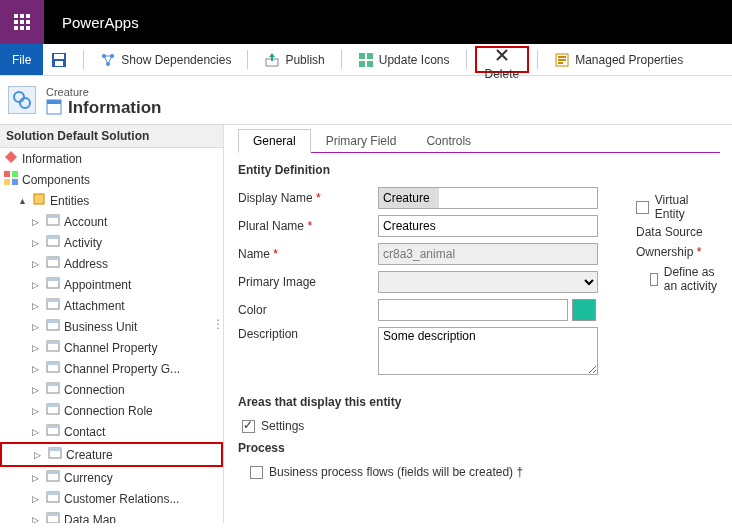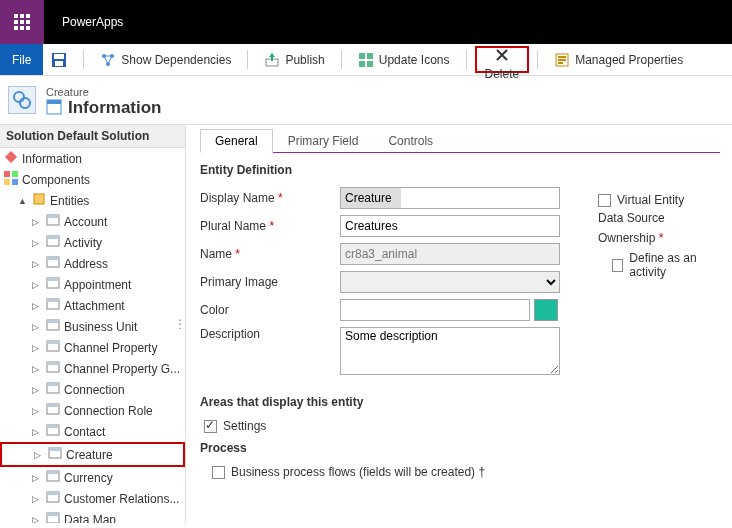--- a/index.html
+++ b/index.html
@@ -1,38 +1,38 @@
 <!DOCTYPE html>
 <html><head>
 <meta charset="utf-8">
 <style>
   * { box-sizing: border-box; margin: 0; padding: 0; font-family: "Segoe UI", Arial, sans-serif; }
   body { width: 732px; height: 528px; background: #fff; overflow: hidden; font-size: 12px; color: #333; }
   
   .topbar { height: 44px; background: #000; display: flex; align-items: center; }
   .waffle { width: 44px; height: 44px; background: #742774; display: flex; align-items: center; justify-content: center; }
   .waffle svg { fill: #fff; }
-  .appname { color: #fff; font-size: 12px; font-weight: 400; padding-left: 18px; }
+  .appname { color: #fff; font-size: 15px; font-weight: 400; padding-left: 18px; }
   
   .cmdbar { height: 32px; border-bottom: 1px solid #ddd; display: flex; align-items: stretch; background: #fff; }
   .file-tab { background: #1160b7; color: #fff; padding: 0 12px; display: flex; align-items: center; font-size: 12px; }
   .cmd-sep { width: 1px; background: #ccc; margin: 6px 8px; }
   .cmd { display: flex; align-items: center; gap: 5px; padding: 0 8px; color: #333; cursor: pointer; font-size: 12px; }
   .cmd.highlighted { border: 2px solid #c00; margin: 2px 0; flex-direction: column; }
   .icon16 { width: 16px; height: 16px; display: inline-flex; align-items: center; justify-content: center; }
   
   .header-area { display: flex; gap: 10px; padding: 10px 12px 6px 8px; border-bottom: 1px solid #ddd; }
   .header-icon { width: 28px; height: 28px; background: #e8f0fa; border: 1px solid #b0c4de; display:flex; align-items:center; justify-content:center; }
   .header-text .crumb { font-size: 11px; color: #555; }
   .header-text .title-row { display: flex; align-items: center; gap: 6px; }
   .header-text .title { font-size: 17px; font-weight: 600; }
   
   .body-row { display: flex; height: calc(528px - 44px - 32px - 54px); }
   
-  .nav { width: 186px; border-right: 1px solid #ddd; position: relative; overflow:hidden;}
+  .nav { width: 224px; border-right: 1px solid #ddd; position: relative; overflow:hidden;}
   .nav-title { background: #f0f0f0; padding: 4px 6px; font-weight: 600; border-bottom: 1px solid #ddd; font-size: 12px; }
   .nav-item { display: flex; align-items: center; gap: 4px; padding: 2px 4px; font-size: 12px; cursor: pointer; }
   .nav-item.top { padding-left: 4px; }
   .nav-item.l1 { padding-left: 18px; }
   .nav-item.l2 { padding-left: 32px; white-space: nowrap; overflow:hidden; text-overflow: ellipsis;}
   .nav-item.sel { border: 2px solid #c00; }
   .tw { width: 10px; font-size: 9px; color: #555; display:inline-block;}
   .resize-handle { position: absolute; right: 0; top: 50%; transform: translateY(-50%); font-size: 12px; color: #888; cursor: col-resize; letter-spacing:-1px;}
   
   .content { flex: 1; padding: 0 12px 0 14px; overflow: hidden; }

